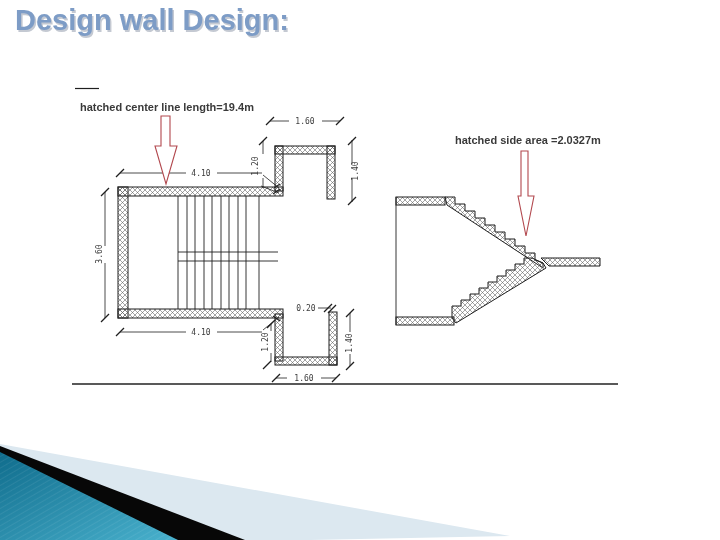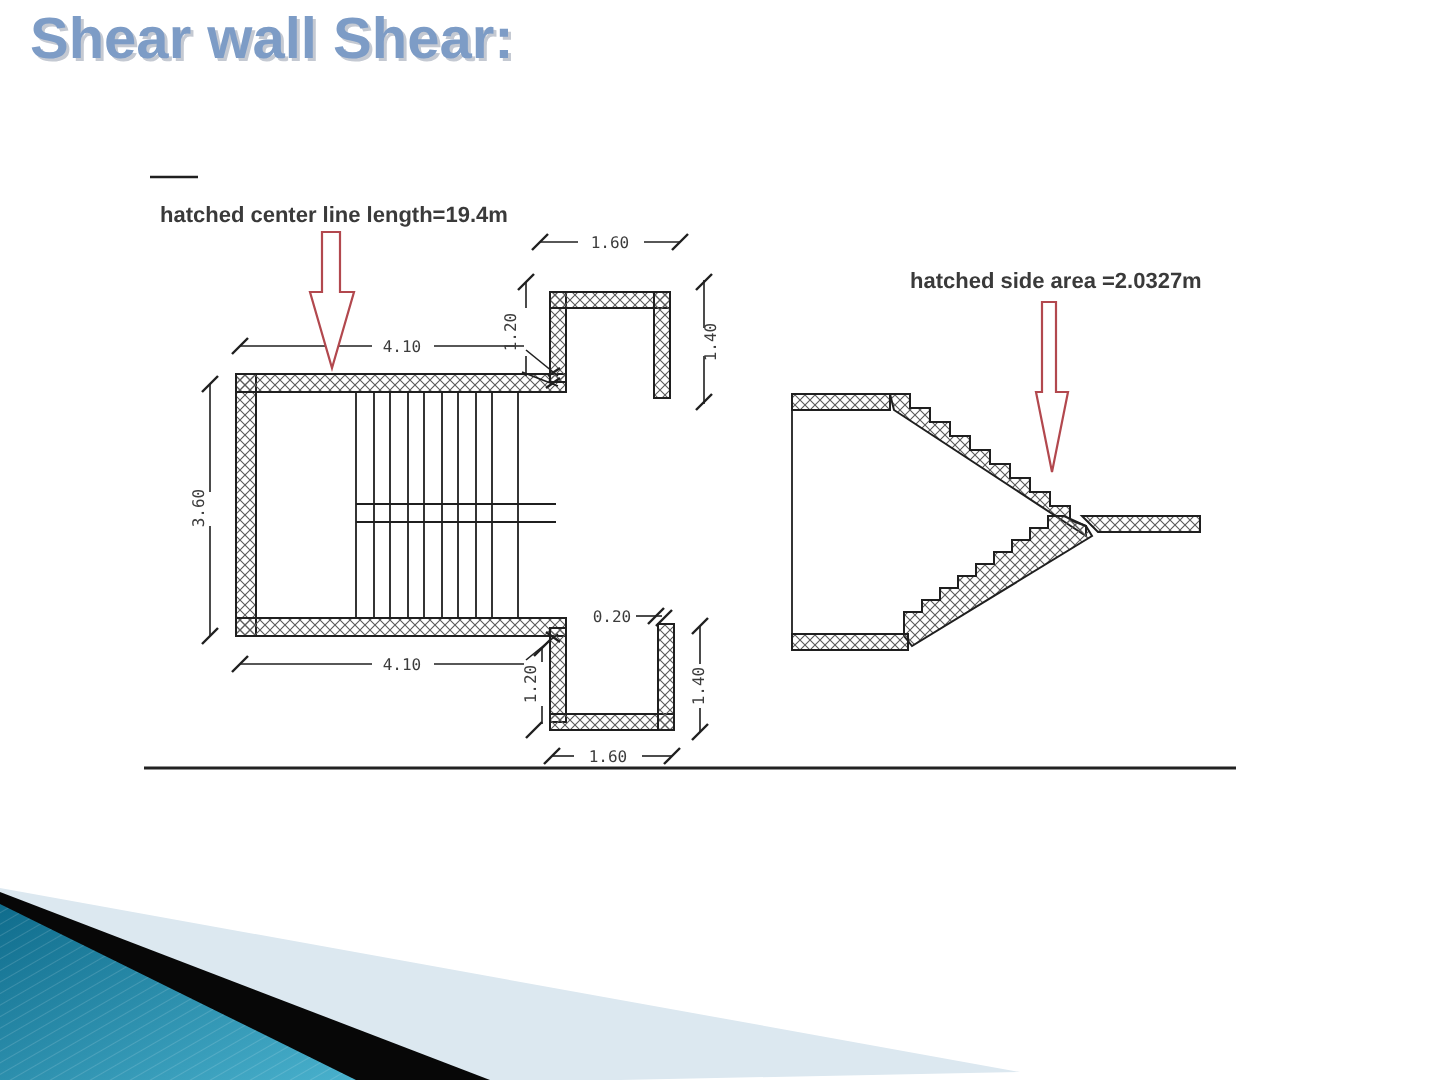--- a/index.html
+++ b/index.html
@@ -22,21 +22,21 @@
   .ann-text{font:bold 11px "Liberation Sans",sans-serif;fill:var(--color-annotation,#3a3a3a);}
   .red-arrow{fill:#ffffff;stroke:var(--color-red,#b2484e);stroke-width:1.1;}
   .ground{stroke:#222;stroke-width:1.4;}
   .stop-dark{stop-color:var(--color-teal-dark,#0f6c8c);}
   .stop-light{stop-color:var(--color-teal-light,#49b1cd);}
 </style>
 </head>
 <body>
 
 <div class="slide">
-  <h1 class="page-title">Shear wall Shear:</h1>
+  <h1 class="page-title">Design wall Design:</h1>
 
   <svg class="canvas" width="720" height="540" viewBox="0 0 720 540">
     <defs>
       <pattern id="hatch" width="5" height="5" patternUnits="userSpaceOnUse">
         <path d="M0,5 L5,0 M0,0 L5,5" stroke="#5a5a5a" stroke-width="0.55" fill="none"></path>
       </pattern>
       <linearGradient id="tealGrad" x1="0" y1="0" x2="1" y2="1">
         <stop offset="0" class="stop-dark"></stop>
         <stop offset="1" class="stop-light"></stop>
       </linearGradient>

